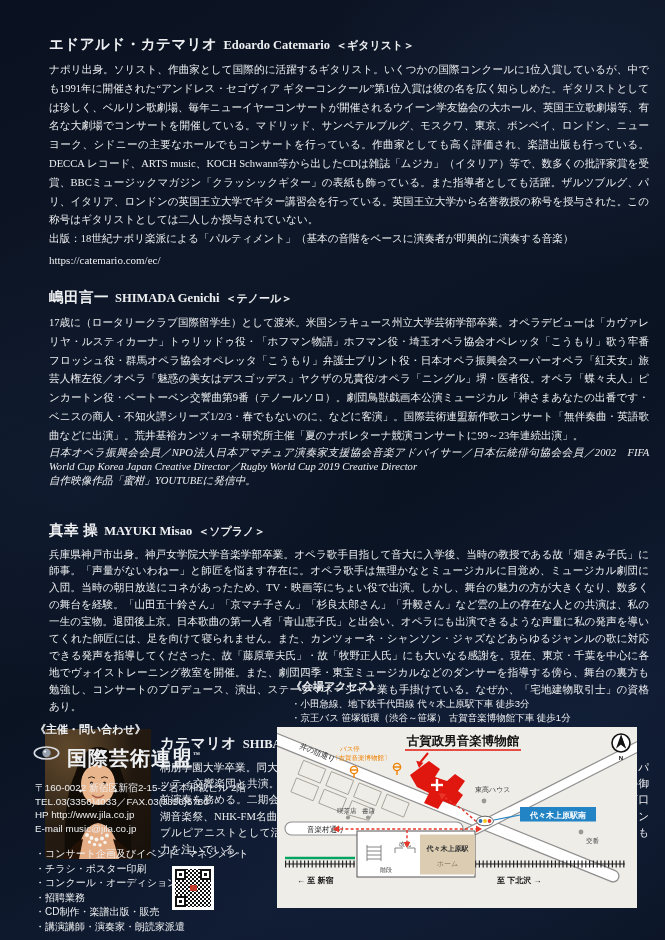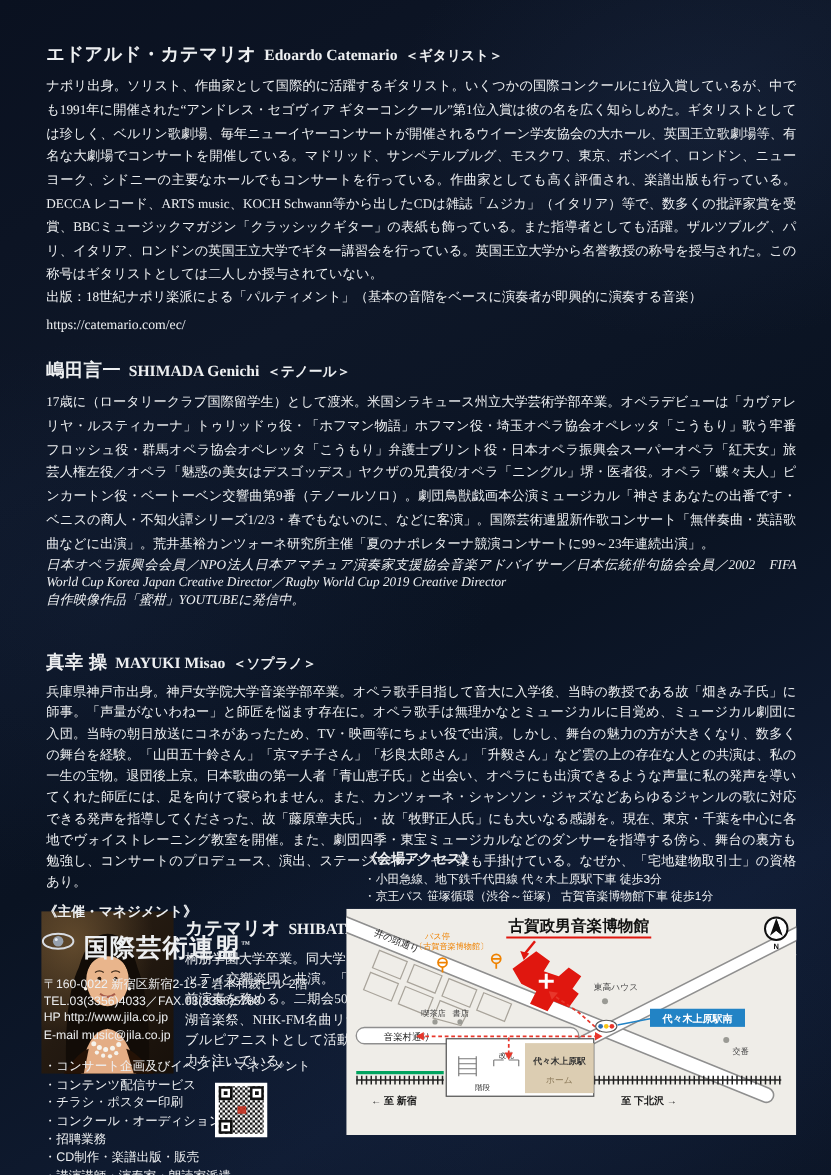--- a/index.html
+++ b/index.html
@@ -6,21 +6,21 @@
   .page{
     position:relative;width:665px;height:940px;overflow:hidden;
     color:#edeff1;
     font-family:"Liberation Serif","DejaVu Serif",serif;
     background:
       radial-gradient(ellipse 420px 300px at 85% 10%, rgba(45,65,105,.20), transparent 60%),
       radial-gradient(ellipse 520px 360px at 12% 52%, rgba(32,52,92,.16), transparent 60%),
       radial-gradient(ellipse 620px 420px at 70% 88%, rgba(28,48,88,.22), transparent 60%),
       linear-gradient(150deg,#0a1120 0%,#0e1728 30%,#0a1322 55%,#101c33 80%,#0b1424 100%);
   }
-  .bios{position:absolute;left:37px;top:26px;width:600px;}
+  .bios{position:absolute;left:49px;top:26px;width:600px;}
   .perf-head{margin:0 0 5px 0;font-weight:bold;line-height:1.25;}
   .perf-head .nja{font-size:14.5px;letter-spacing:.5px;}
   .perf-head .nen{font-size:12.5px;}
   .perf-head .role{font-size:11px;font-weight:bold;}
   .bio{margin:0;font-size:10.6px;line-height:18.8px;text-align:justify;}
   .bio.tight{line-height:14px;font-style:italic;}
   .url-line{margin:2px 0 10px 0;font-size:11px;text-align:left;line-height:18px;}
   .sec{margin-top:9px;}
   .sec3{margin-top:24px;}
   .sec3 .bio{line-height:16.9px;}
@@ -133,36 +133,35 @@
     </section>
   </div>
 
   <div class="access">
     <p class="access-title">《会場アクセス》</p>
     <p class="access-line">・小田急線、地下鉄千代田線 代々木上原駅下車 徒歩3分</p>
     <p class="access-line">・京王バス 笹塚循環（渋谷～笹塚） 古賀音楽博物館下車 徒歩1分</p>
   </div>
 
   <div class="organizer">
-    <p class="org-title">《主催・マネジメント》</p>
+    <p class="org-title">《主催・問い合わせ》</p>
     <div class="org-brand">
       <svg width="27" height="16" viewBox="0 0 27 16" xmlns="http://www.w3.org/2000/svg">
         <ellipse cx="13.5" cy="8" rx="12.2" ry="6" fill="none" stroke="#d8dce2" stroke-width="1.6"></ellipse>
         <circle cx="13.5" cy="8" r="4.2" fill="#97a1ae"></circle>
         <circle cx="12" cy="6.6" r="1.2" fill="#e8ecf1"></circle>
       </svg>
       <span class="org-name"><span>国際芸術連盟</span><sup>™</sup></span>
     </div>
     <p class="org-line">〒160-0022 新宿区新宿2-15-2 岩本和裁ビル 2階</p>
     <p class="org-line">TEL.03(3356)4033／FAX.03(3356)5780</p>
     <p class="org-line">HP http://www.jila.co.jp</p>
     <p class="org-line">E-mail music@jila.co.jp</p>
     <ul class="services">
       <li>・コンサート企画及びイベント・マネジメント</li>
-      <li>・コンテンツ配信サービス</li>
       <li>・チラシ・ポスター印刷</li>
       <li>・コンクール・オーディション</li>
       <li>・招聘業務</li>
       <li>・CD制作・楽譜出版・販売</li>
       <li>・講演講師・演奏家・朗読家派遣</li>
     </ul>
     <svg class="qr" viewBox="0 0 42 44" xmlns="http://www.w3.org/2000/svg">
       <defs>
         <pattern id="qrp" width="4" height="4" patternUnits="userSpaceOnUse">
           <rect width="4" height="4" fill="#fff"></rect>

